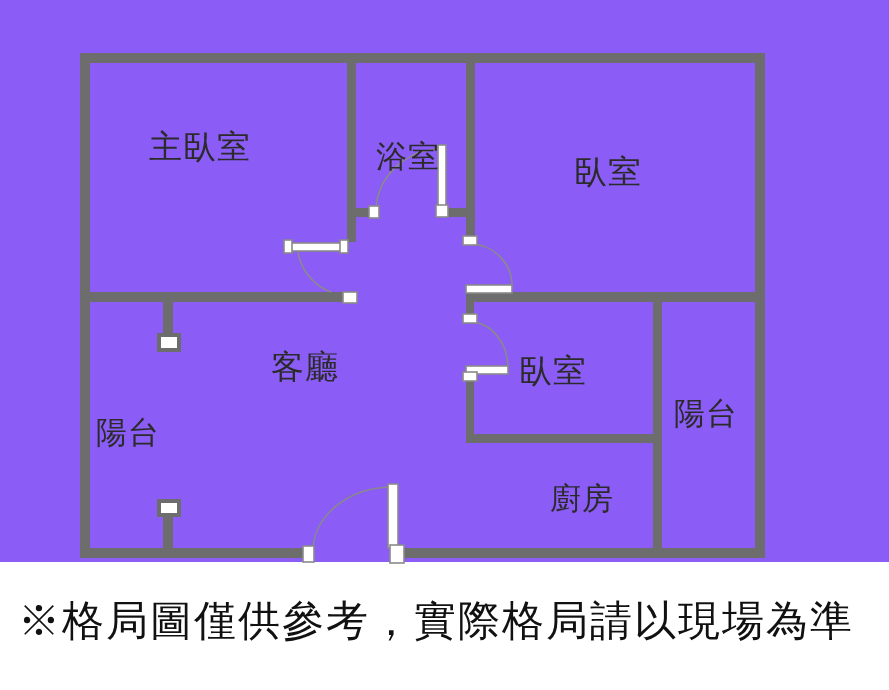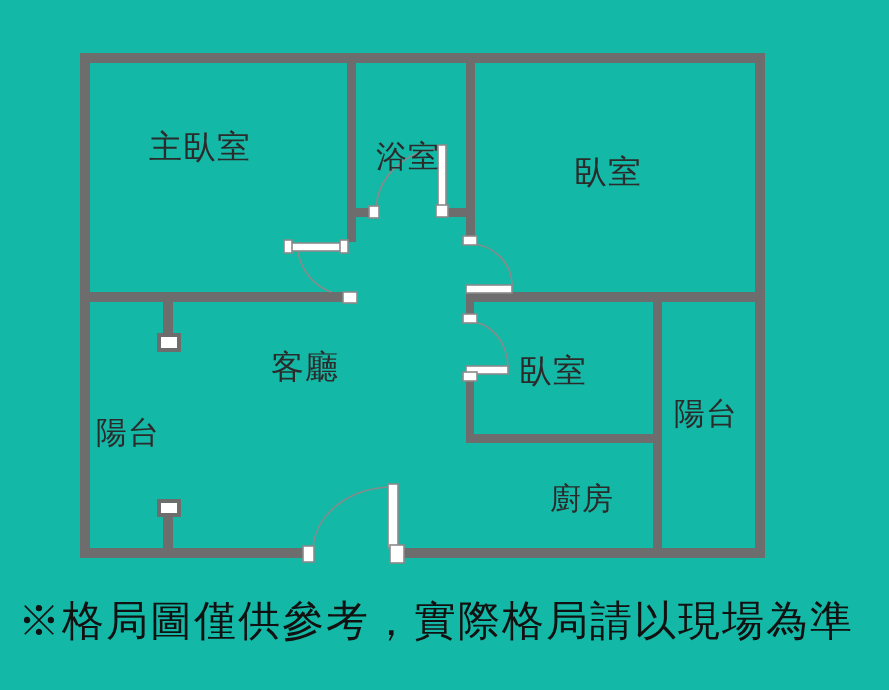--- a/index.html
+++ b/index.html
@@ -7,22 +7,22 @@
     padding: 0;
     background: #ffffff;
     width: 889px;
     height: 690px;
     overflow: hidden;
     font-family: "Liberation Serif", "DejaVu Serif", serif;
   }
   #stage {
     position: relative;
     width: 889px;
-    height: 690px;
-    background: #14b8a6;
+    height: 562px;
+    background: #8b5cf6;
   }
   svg { display: block; }
   .room-label {
     font-family: "Liberation Serif", "DejaVu Serif", serif;
     font-size: 33px;
     letter-spacing: 1px;
   }
   .room-label.small { font-size: 31px; }
   .caption-text {
     font-family: "Liberation Serif", "DejaVu Serif", serif;

